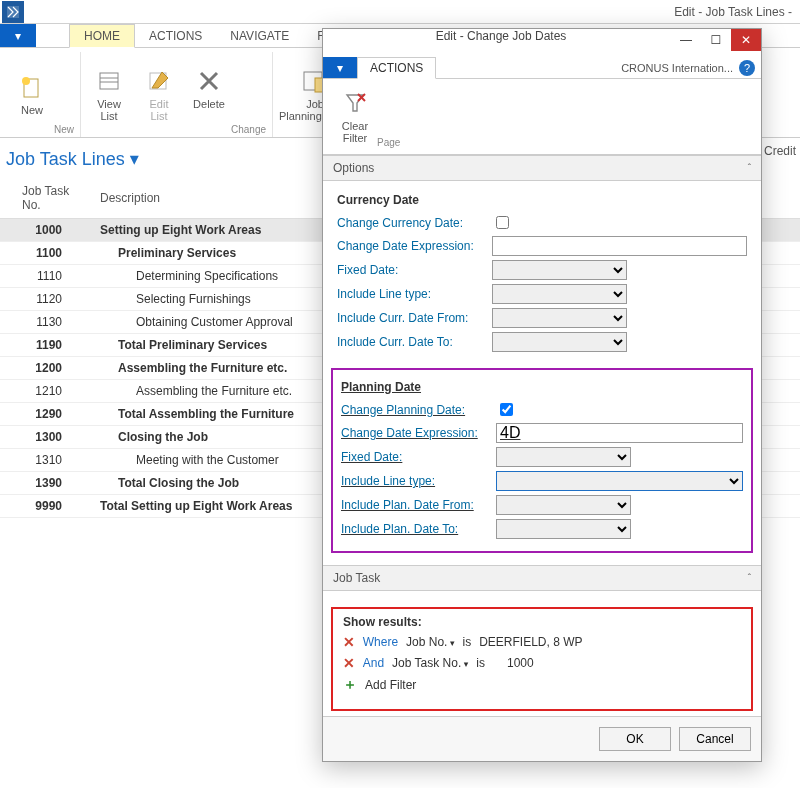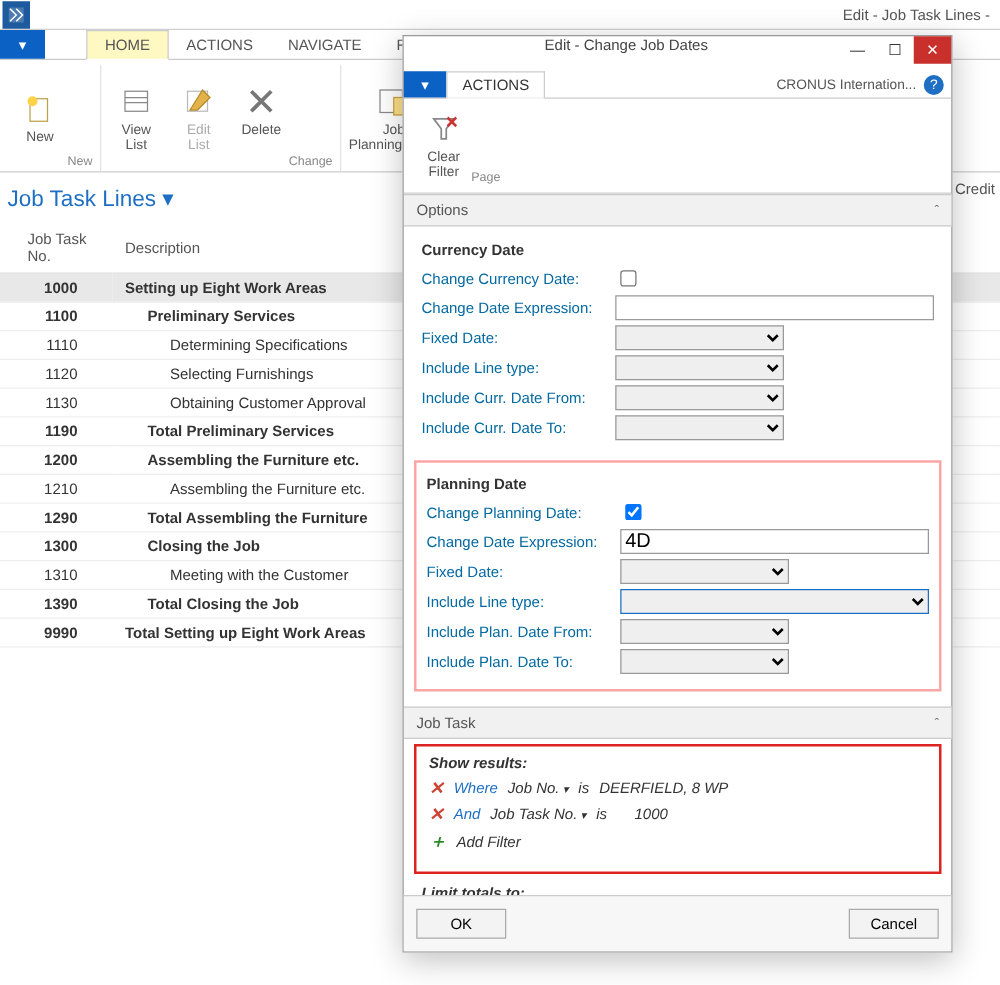--- a/index.html
+++ b/index.html
@@ -138,31 +138,31 @@
   .options-body { padding:8px 14px 10px 14px; }
   .sect-h { font-weight:bold;font-size:12px;color:#333;margin:4px 0 6px 0;}
   .field-row { display:flex;align-items:center;margin:4px 0; }
   .field-row label { width:155px;font-size:12px;color:#0369a1;}
   .field-row input[type=text], .field-row select {
     border:1px solid #999;font-size:16px;padding:2px 3px;height:20px;
   }
   .field-row input[type=text].wide { flex:1; }
   .field-row select.med { width:135px; }
   .field-row select.side { flex:1; }
-  .planning-box { border:2px solid #fca5a5; padding:6px 8px 8px 8px; margin:16px -6px 2px -6px;}
-  .jobtask-body { padding:6px 14px;font-style:italic; }
+  .planning-box { border:2px solid #a21caf; padding:6px 8px 8px 8px; margin:16px -6px 2px -6px;text-decoration:underline;}
+  .jobtask-body { padding:18px 14px; }
   .filter-box { border:2px solid #d22; padding:6px 10px 10px 10px; margin:-2px -6px 8px -6px;}
   .filter-line { display:flex;align-items:center;gap:8px;margin:5px 0;font-size:12px;}
   .rx { color:#c43; font-weight:bold; font-size:14px;}
   .plus { color:#2a8a2a; font-weight:bold; font-size:14px;}
   .wh { color:#1e6fc4; }
   .drop::after { content:" ▾"; font-size:9px;}
   .dlg-buttons {
     border-top:1px solid #ccc;
-    padding:10px; display:flex; justify-content:space-between; gap:8px;
+    padding:10px; display:flex; justify-content:flex-end; gap:8px;
     background:#f7f7f7;
   }
   .dlg-buttons button {
     min-width:72px; padding:4px 12px; font-size:12px;
     background:#f3f3f3;border:1px solid #aaa;
   }
   .chev { font-size:10px;color:#666;}
   .trunc-right {
     position:absolute; right:0; top:140px; width:30px;
     display:flex;flex-direction:column;gap:2px;

